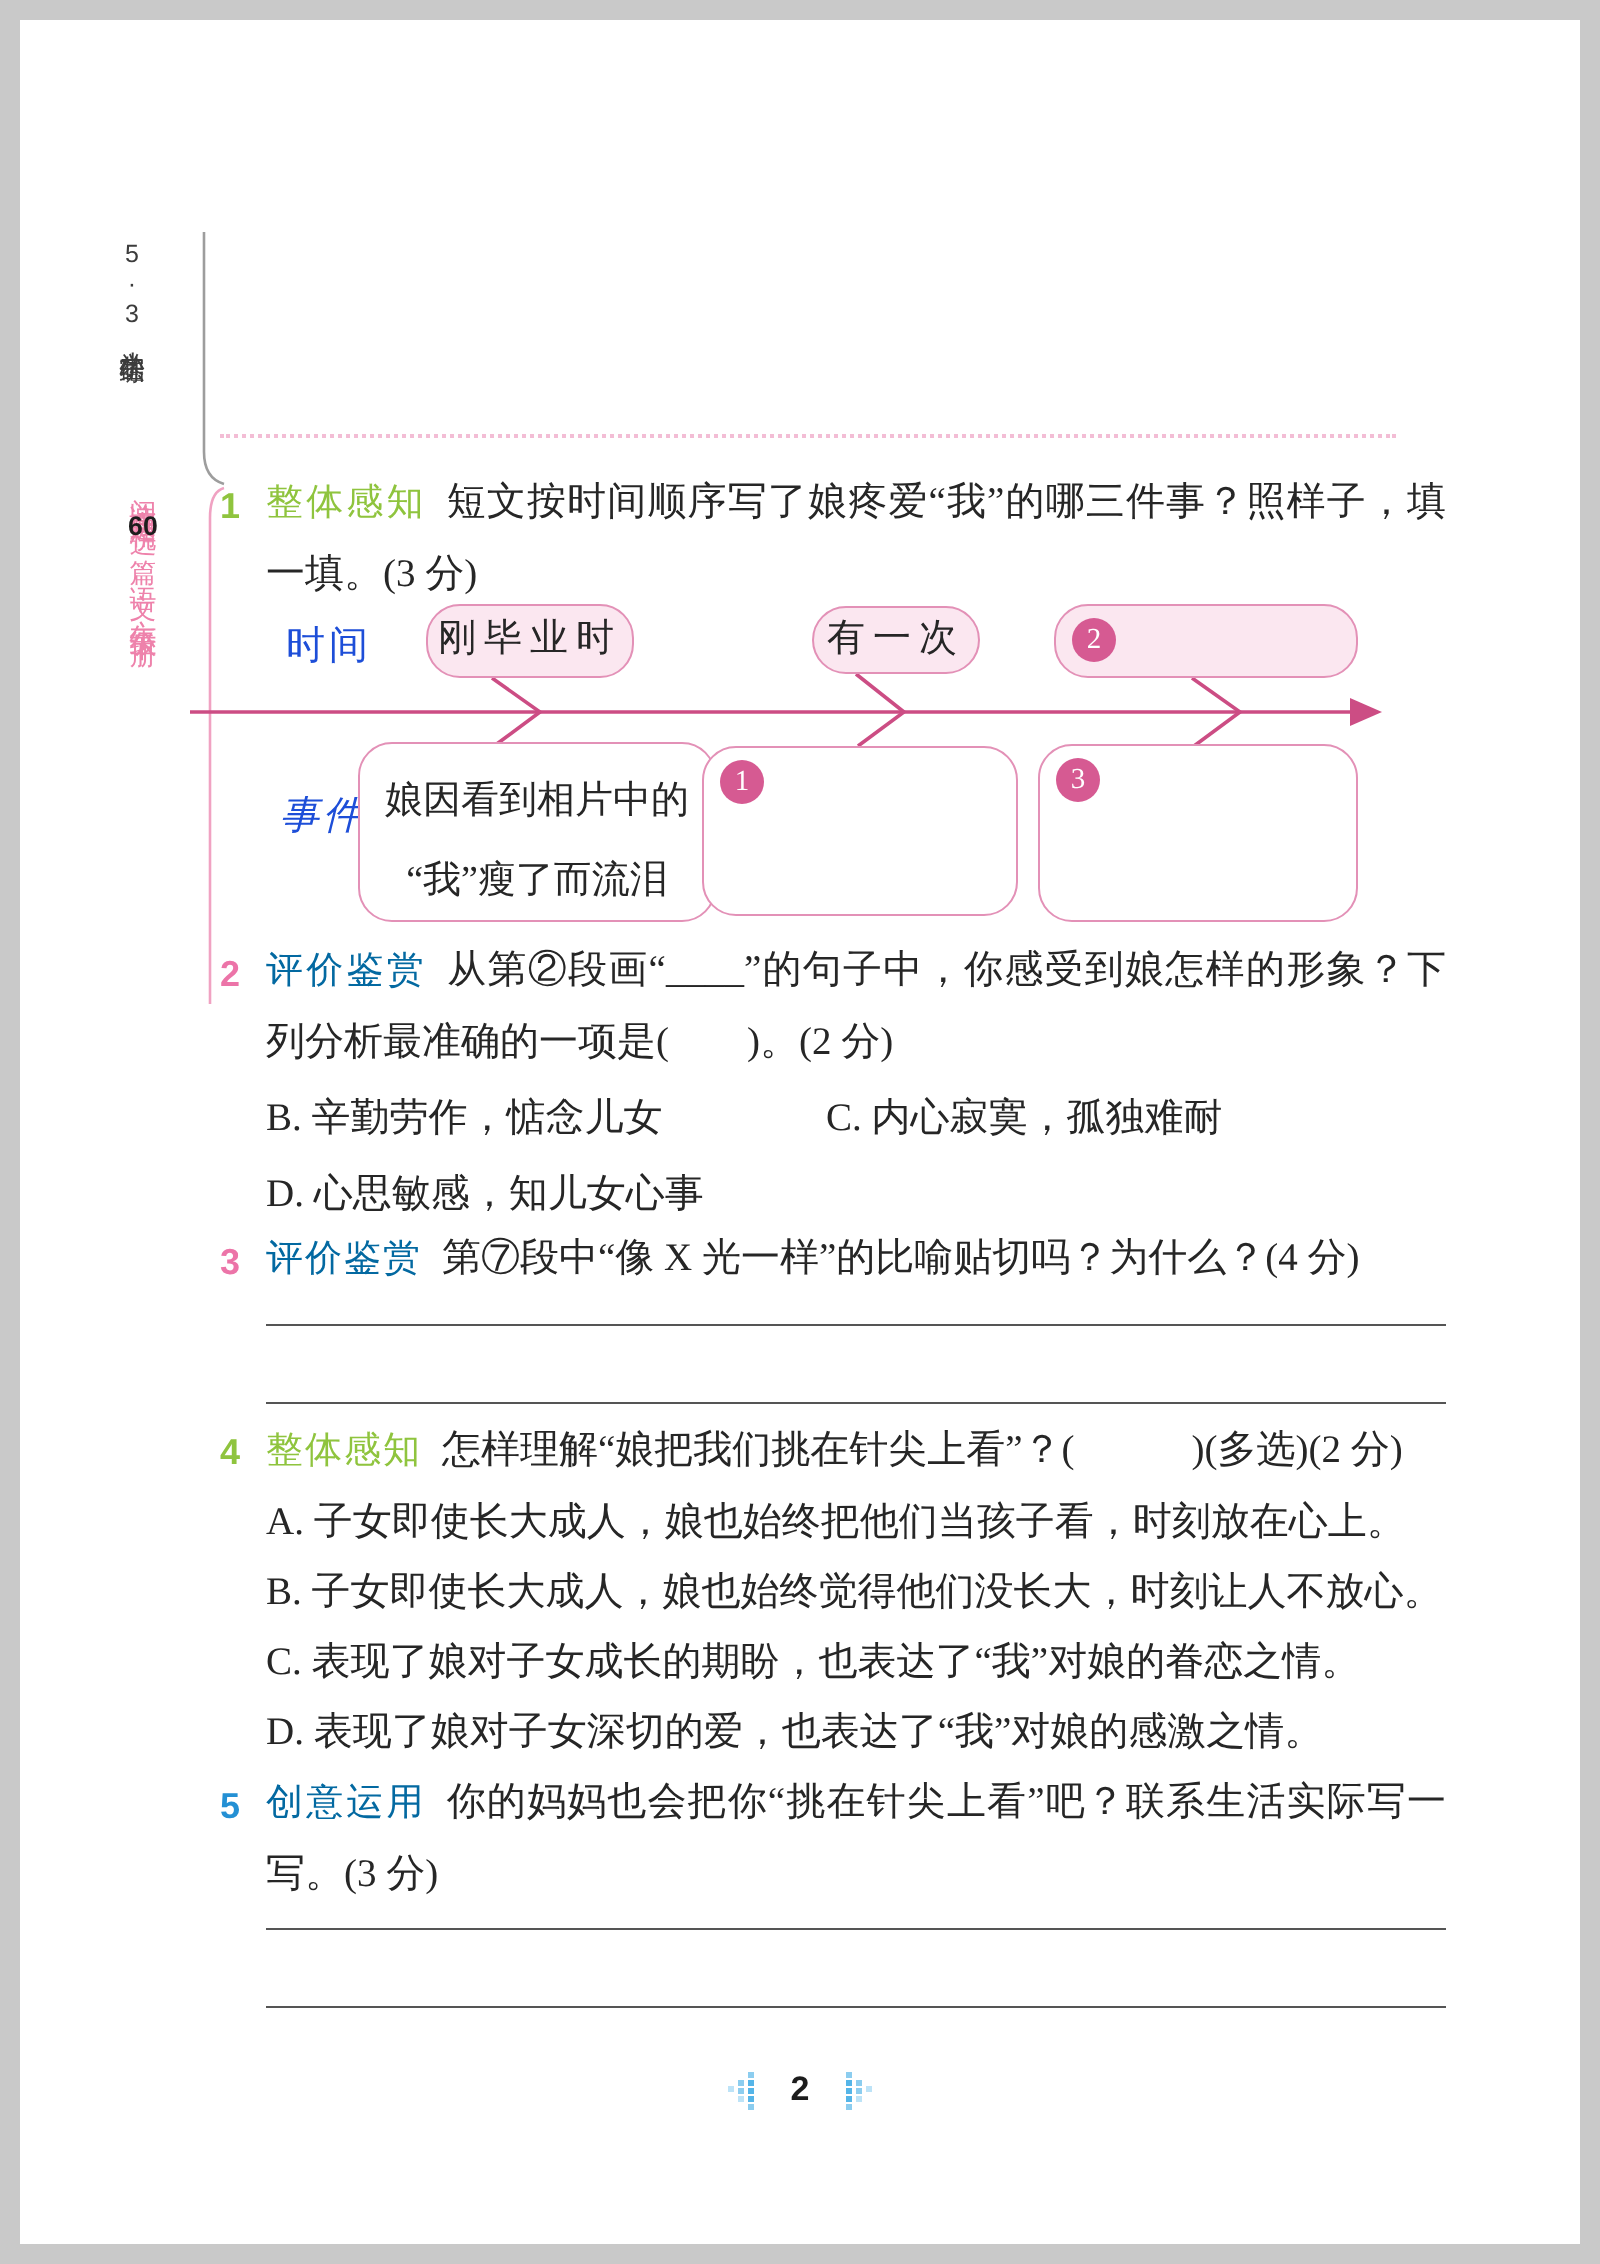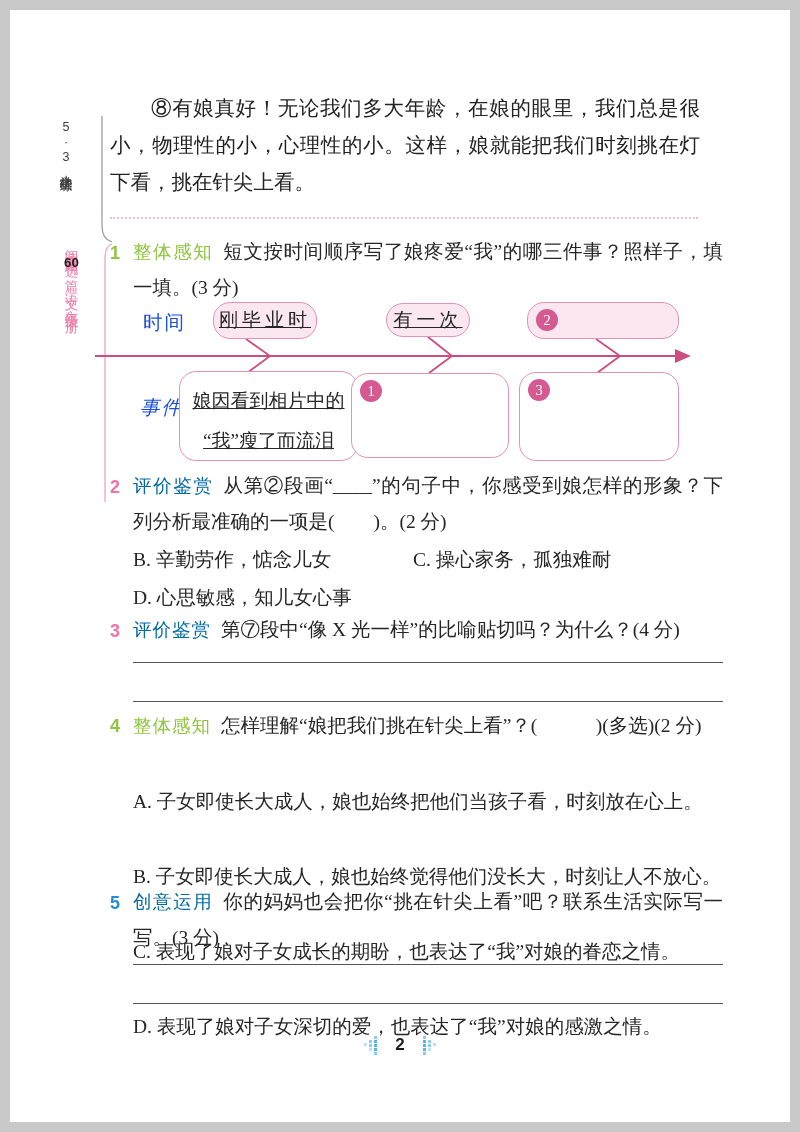--- a/index.html
+++ b/index.html
@@ -55,38 +55,38 @@
   .c-bluenum{color:#2490d4;}
   .c-bluetag{color:#0369a1;}
   .q1{top:224px;}
   .q2{top:458px;}
   .q3{top:602px;}
   .q4{top:698px;}
   .q5{top:874px;}
   .q4 .question, .q4.question{line-height:35px;}
   .opts2{display:grid;grid-template-columns:280px 1fr;margin-top:1px;}
   .opts2 span{display:block;line-height:37.5px;}
-  .opts4 span{display:block;line-height:35px;margin-top:40px;}
+  .opts4 span{display:block;line-height:35px;}
   .ansline{border-bottom:1px solid #555;}
   .q3 .l1{height:14px;}
   .q3 .l2{height:38px;}
   .q5 .l1{height:8px;}
   .q5 .l2{height:38px;}
   
   .diagram{position:absolute;left:100px;top:290px;width:600px;height:168px;
     font-size:19px;color:#262626;}
   .dg-label{position:absolute;font-size:19.5px;letter-spacing:2px;color:#1d4ed8;}
   .dg-label.time{left:33px;top:9px;}
   .dg-label.event{left:30px;top:94px;font-style:italic;}
   .dg-svg{position:absolute;left:-15px;top:0;overflow:visible;}
-  .dg-box{position:absolute;box-sizing:border-box;border:1.5px solid #e391b7;border-radius:17px;text-decoration:underline;}
+  .dg-box{position:absolute;box-sizing:border-box;border:1.5px solid #e391b7;border-radius:17px;}
   .dg-top{background:#fbe7f0;text-align:center;}
   .dg-bot{background:#ffffff;}
   .tb1{left:103px;top:2px;width:104px;height:37px;line-height:34px;letter-spacing:4px;}
-  .tb2{left:276px;top:3px;width:84px;height:34px;line-height:31px;letter-spacing:4px;}
+  .tb2{left:296px;top:3px;width:84px;height:34px;line-height:31px;letter-spacing:4px;}
   .tb3{left:417px;top:2px;width:152px;height:37px;}
   .bb1{left:69px;top:71px;width:179px;height:90px;text-align:center;padding-top:9px;line-height:40px;font-size:19px;}
   .bb2{left:241px;top:73px;width:158px;height:85px;}
   .bb3{left:409px;top:72px;width:160px;height:89px;}
   .dg-circle{
     position:absolute;left:8px;top:6px;width:22px;height:22px;border-radius:50%;
     background:#d65a92;color:#fff;text-align:center;line-height:22px;
     font-size:14.5px;font-family:"Liberation Serif","DejaVu Serif",serif;
   }
   
@@ -106,21 +106,20 @@
 
   <svg class="sidebar-bracket" width="40" height="400">
     <path d="M17,6 L17,116 Q17,129 27,132" fill="none" stroke="#9d9d9d" stroke-width="1.3"></path>
     <path d="M27,134 Q20,136 20,149 L20,392" fill="none" stroke="#f0a2c2" stroke-width="1.3"></path>
   </svg>
   <div class="sidebar-brand">5·3小学基础练</div>
   <div class="sidebar-series">
     <span>阅读真题精选</span><span class="num">60</span><span>篇</span><span class="gap"></span><span>语文</span><span class="gap"></span><span>六年级下册</span>
   </div>
 
-  <p class="abs passage">⑧有娘真好！无论我们多大年龄，在娘的眼里，我们总是很小，物理性的小，心理性的小。这样，娘就能把我们时刻挑在灯下看，挑在针尖上看。</p>
 
   <div class="abs sep"></div>
 
   <div class="abs question q1">
     <span class="qnum c-green">1</span><span class="qtag c-green">整体感知</span><span>短文按时间顺序写了娘疼爱“我”的哪三件事？照样子，填一填。(3 分)</span>
   </div>
 
   <div class="diagram">
     <svg class="dg-svg" width="615" height="168">
       <line x1="0" y1="56" x2="581" y2="56" stroke="#cc4d84" stroke-width="1.8"></line>
@@ -147,21 +146,21 @@
     </div>
     <div class="dg-box dg-bot bb3">
       <span class="dg-circle">3</span>
     </div>
   </div>
 
   <div class="abs question q2">
     <span class="qnum c-pinknum">2</span><span class="qtag c-pinktag">评价鉴赏</span><span>从第②段画“____”的句子中，你感受到娘怎样的形象？下列分析最准确的一项是(　　)。(2 分)</span>
     <div class="opts2">
       <span>B. 辛勤劳作，惦念儿女</span>
-      <span>C. 操心家务，孤独难耐</span>
+      <span>C. 内心寂寞，孤独难耐</span>
       <span>D. 心思敏感，知儿女心事</span>
     </div>
   </div>
 
   <div class="abs question q3">
     <span class="qnum c-pinknum">3</span><span class="qtag c-pinktag">评价鉴赏</span><span>第⑦段中“像 X 光一样”的比喻贴切吗？为什么？(4 分)</span>
     <div class="ansline l1"></div>
     <div class="ansline l2"></div>
   </div>
 

